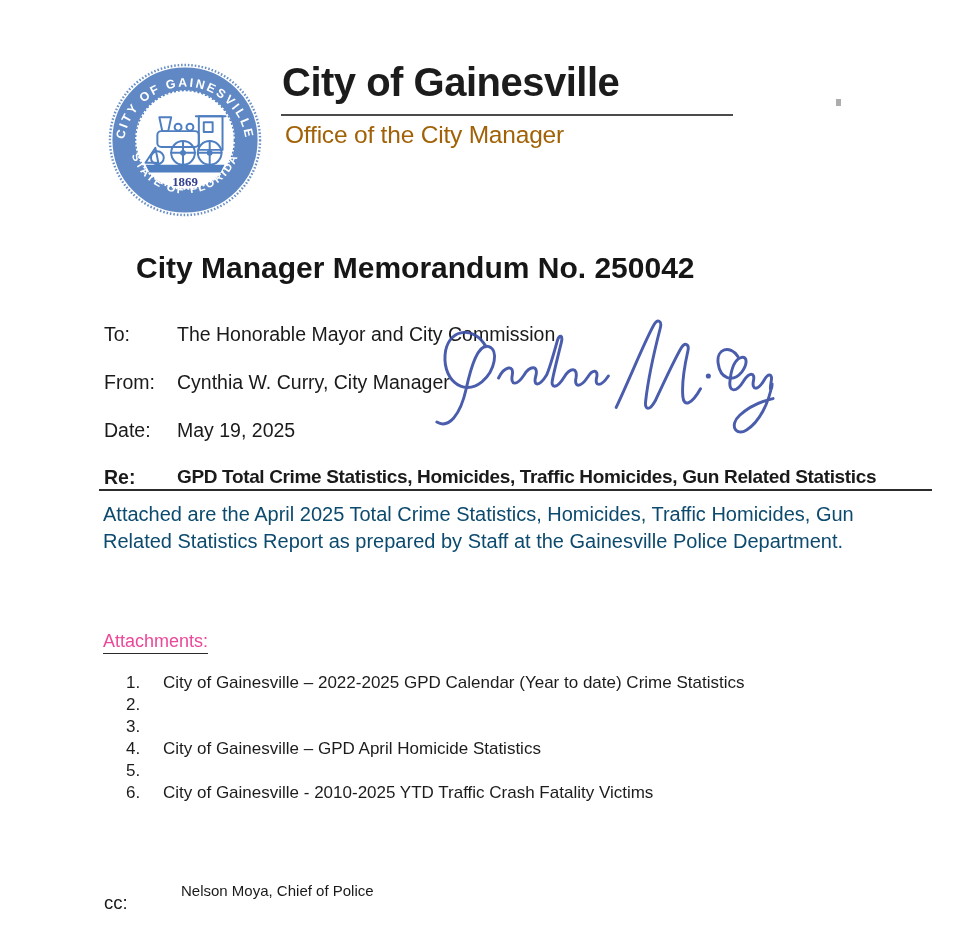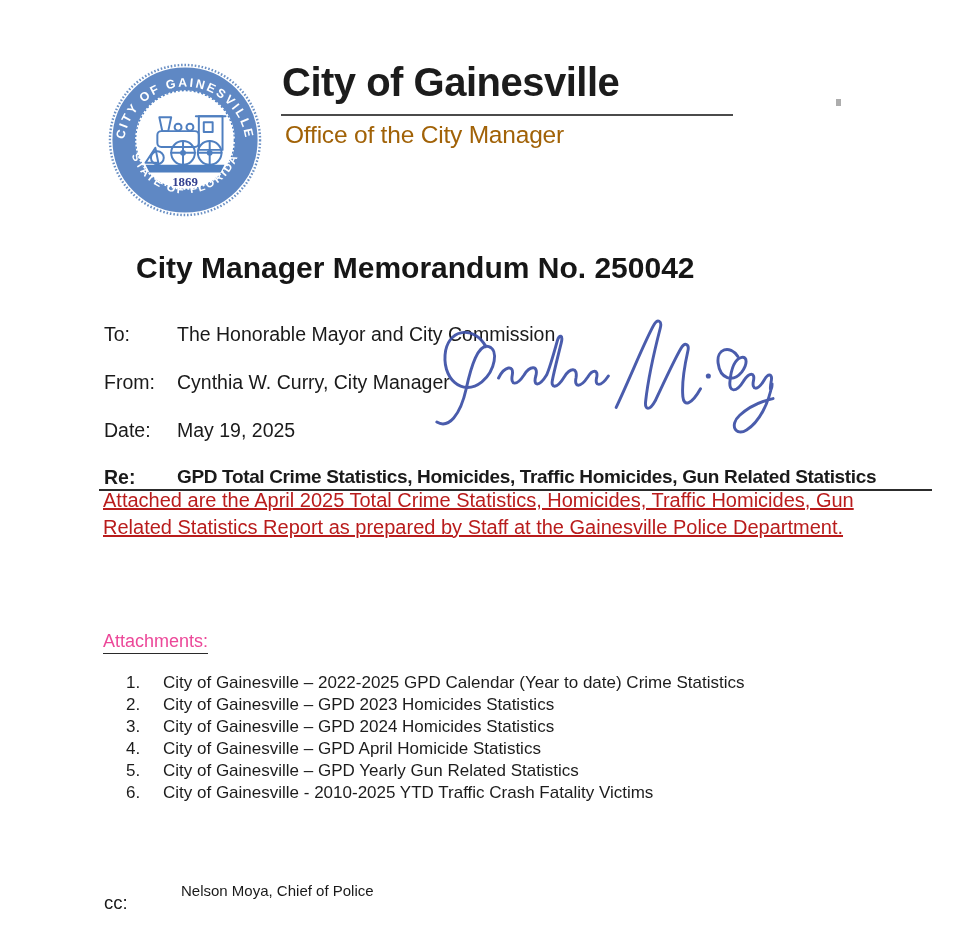--- a/index.html
+++ b/index.html
@@ -41,22 +41,22 @@
   #row-date-label, #row-date-value { top: 419px; }
   #row-re-label, #row-re-value { top: 466px; font-weight: 700; }
   #row-re-value { font-size: 19px; letter-spacing: -0.35px; }
   #re-underline { left: 99px; top: 489px; width: 833px; height: 2px; background: #2c2c2c; }
 
   
   #signature { left: 427px; top: 317px; width: 348px; height: 120px; }
 
   
   #body-par {
-    left: 103px; top: 487px; width: 822px;
-    font-size: 20px; line-height: 27px; color: #b91c1c; text-decoration: underline;
+    left: 103px; top: 501px; width: 822px;
+    font-size: 20px; line-height: 27px; color: #0c4a6e;
   }
 
   
   #attachments-heading {
     left: 103px; top: 631px;
     font-size: 18px; color: #ec4899;
     border-bottom: 1.5px solid #2a2a2a; padding-bottom: 1px;
   }
   #att-list { left: 126px; top: 672px; font-size: 17px; line-height: 22px; color: #1c1c1c; }
   .att-item { display: flex; white-space: nowrap; }
@@ -153,33 +153,30 @@
 
 <div id="attachments-heading" class="abs">Attachments:</div>
 
 <div id="att-list" class="abs">
   <div class="att-item">
     <span class="att-num">1.</span>
     <span>City of Gainesville – 2022-2025 GPD Calendar (Year to date) Crime Statistics</span>
   </div>
   <div class="att-item">
     <span class="att-num">2.</span>
-    <span>City of Gainesville – GPD 2023 Homicides Statistics</span>
   </div>
   <div class="att-item">
     <span class="att-num">3.</span>
-    <span>City of Gainesville – GPD 2024 Homicides Statistics</span>
   </div>
   <div class="att-item">
     <span class="att-num">4.</span>
     <span>City of Gainesville – GPD April Homicide Statistics</span>
   </div>
   <div class="att-item">
     <span class="att-num">5.</span>
-    <span>City of Gainesville – GPD Yearly Gun Related Statistics</span>
   </div>
   <div class="att-item">
     <span class="att-num">6.</span>
     <span>City of Gainesville - 2010-2025 YTD Traffic Crash Fatality Victims</span>
   </div>
 </div>
 
 <div id="cc-label" class="abs">cc:</div>
 <div id="cc-value" class="abs">Nelson Moya, Chief of Police</div>
 

